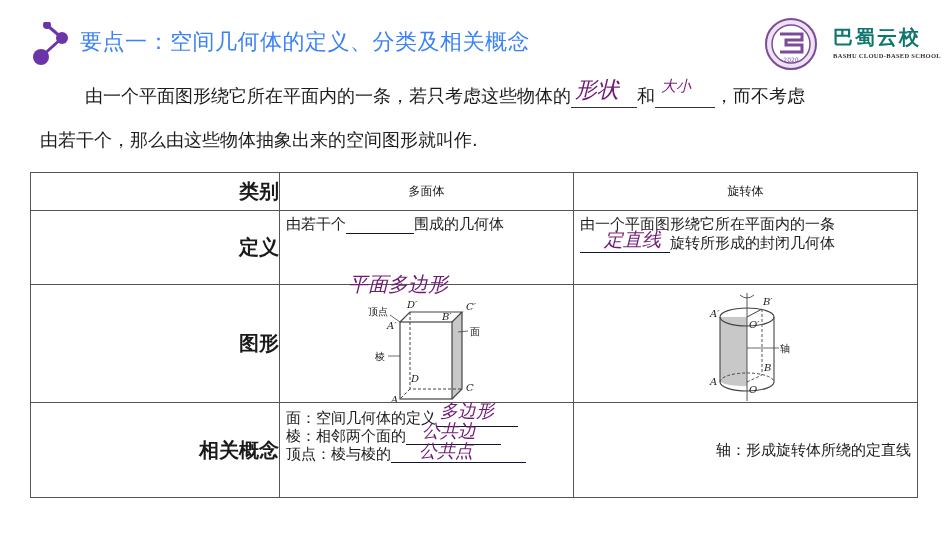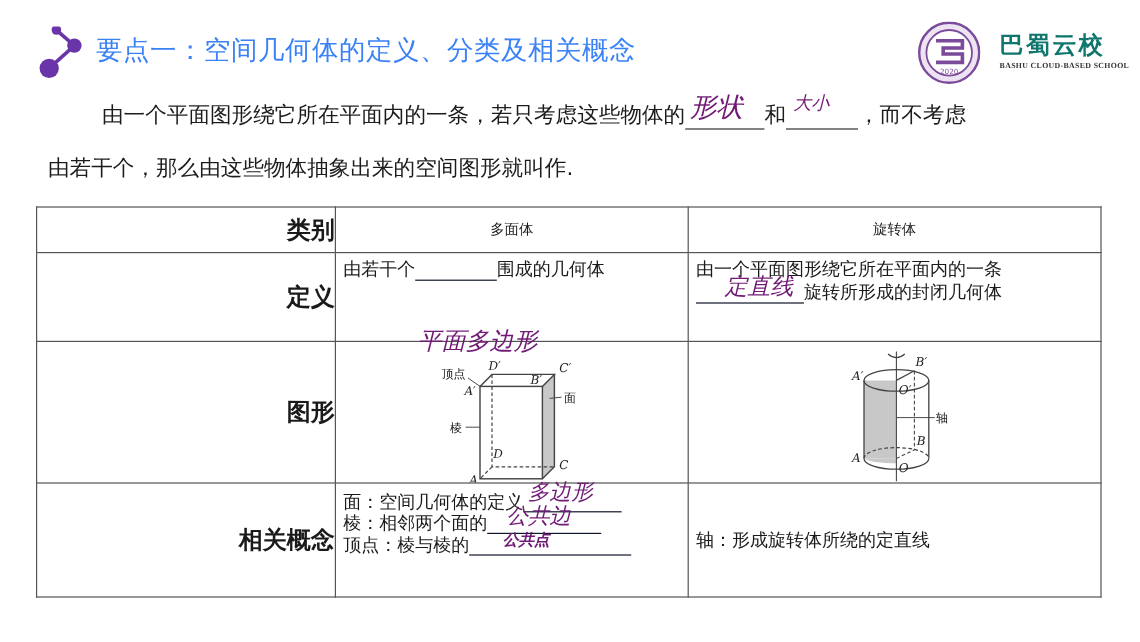--- a/index.html
+++ b/index.html
@@ -137,21 +137,21 @@
         </svg>
       </div>
     </td>
   </tr>
   <tr style="height:95px">
     <td class="hdr">相关概念</td>
     <td>
       <div class="cell-text" style="line-height:18px;padding-top:6px;">
         <div><span>面：空间几何体的定义</span><span class="sm-blank" style="width:82px"><span class="hw" style="left:4px;top:-8px;font-size:18px;">多边形</span></span></div>
         <div><span>棱：相邻两个面的</span><span class="sm-blank" style="width:95px"><span class="hw" style="left:16px;top:-6px;font-size:18px;">公共边</span></span></div>
-        <div><span>顶点：棱与棱的</span><span class="sm-blank" style="width:135px"><span class="hw" style="left:28px;top:-4px;font-size:13px;font-weight:bold;">公共点</span></span></div>
+        <div><span>顶点：棱与棱的</span><span class="sm-blank" style="width:135px"><span class="hw" style="left:28px;top:-4px;font-size:18px;">公共点</span></span></div>
       </div>
     </td>
-    <td style="vertical-align:middle;">
+    <td style="vertical-align:middle;text-align:right;">
       <div class="cell-text" style="padding-top:0;">轴：形成旋转体所绕的定直线</div>
     </td>
   </tr>
 </tbody>
   </table>
 
 </body></html>

